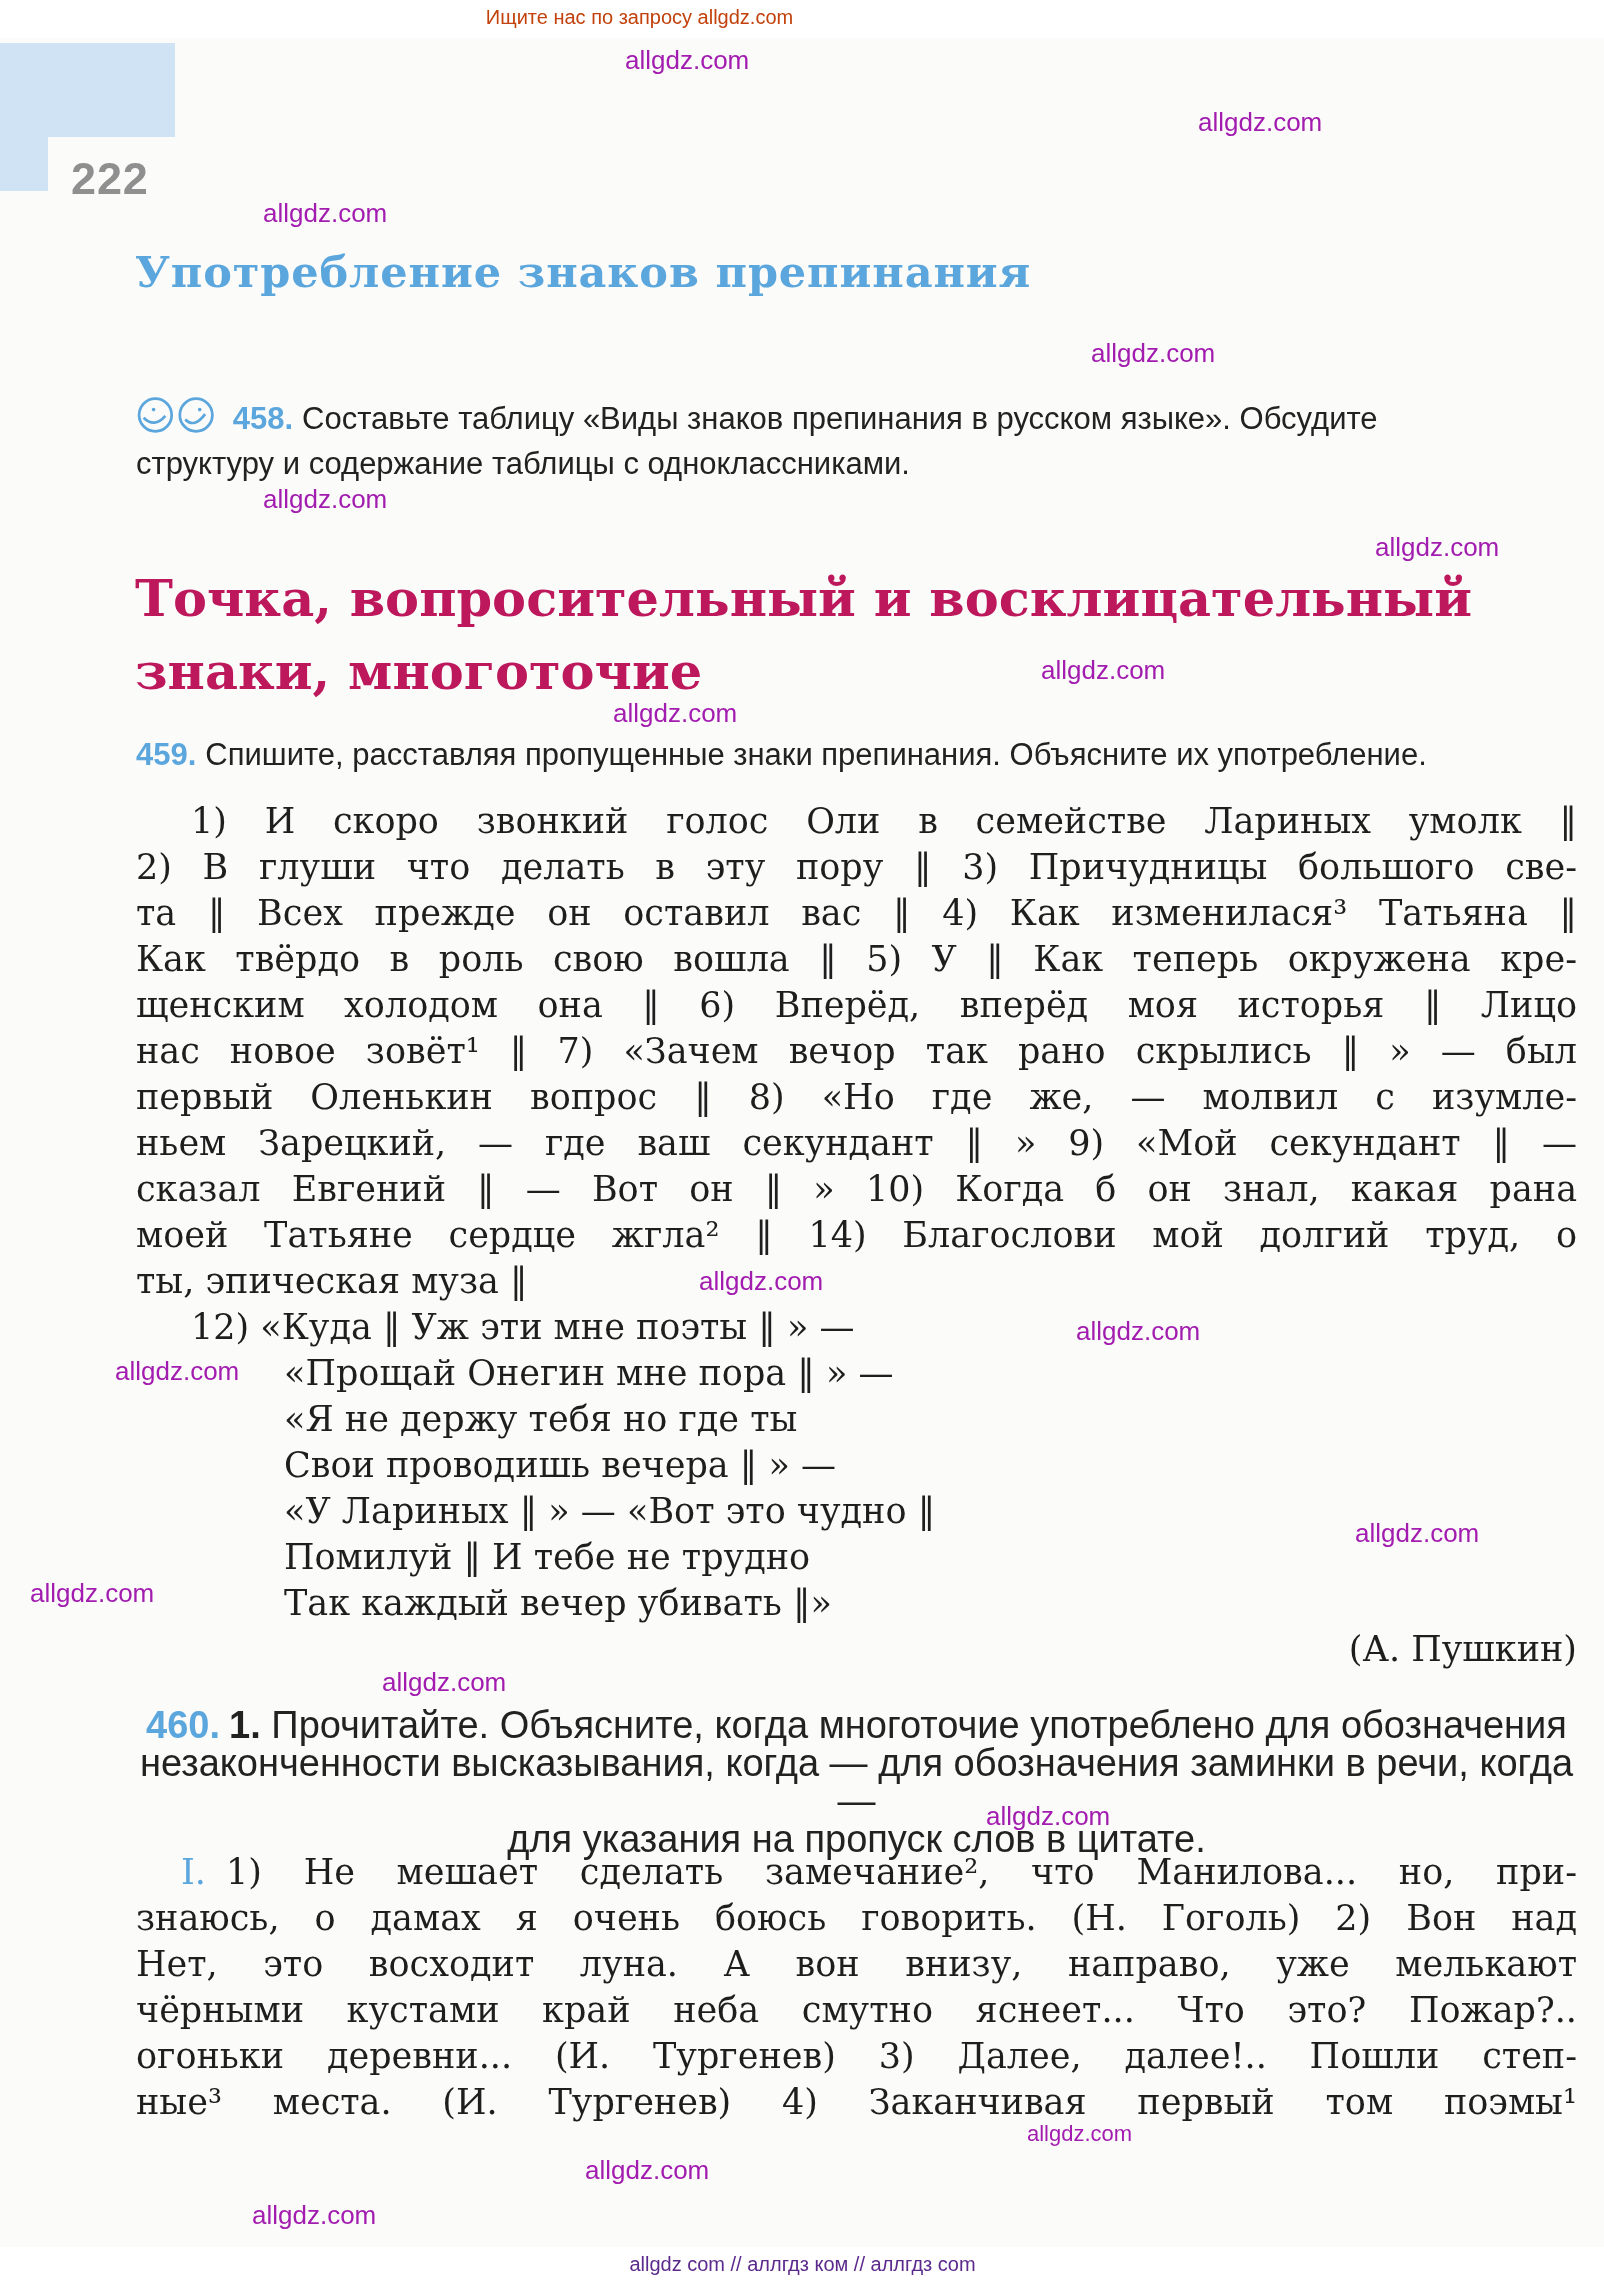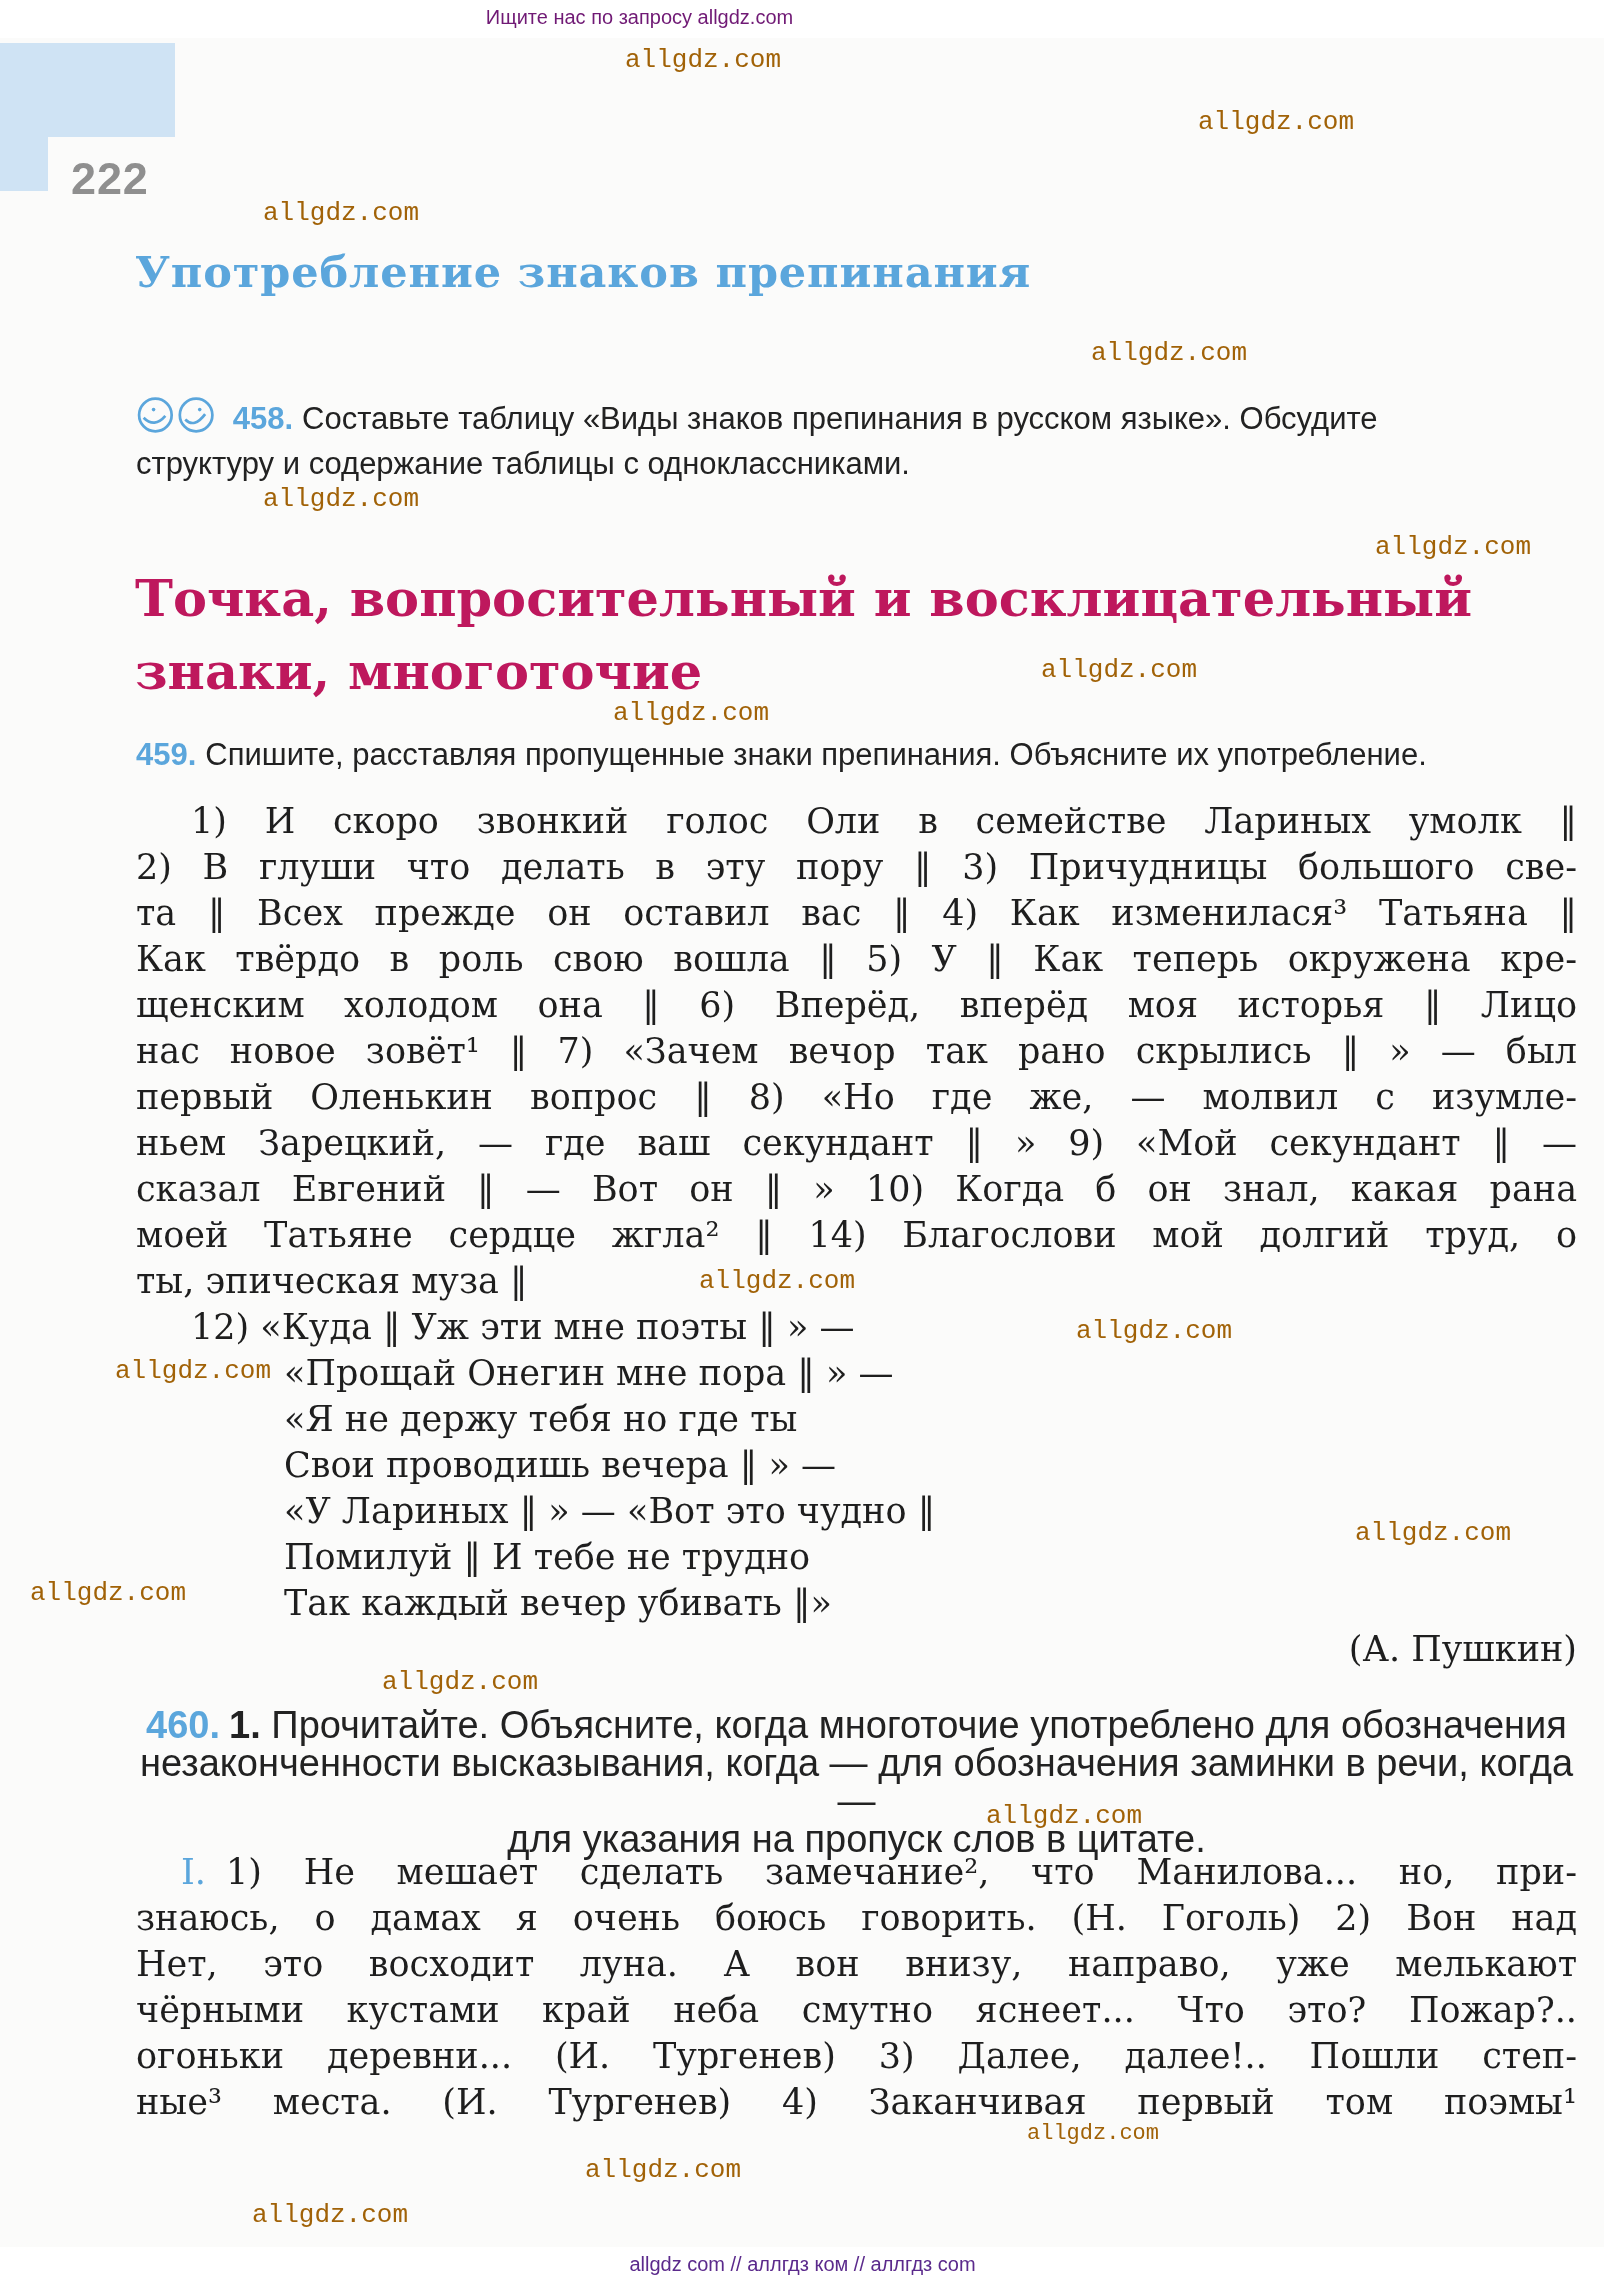--- a/index.html
+++ b/index.html
@@ -8,40 +8,40 @@
     background:#ffffff;
     font-family:"Liberation Serif", serif;
     color:#1e1e1e;
   }
   .page {
     position:absolute; left:0; top:38px; width:1605px; height:2209px;
     background:#fbfbfa;
   }
   .top-banner {
     position:absolute; left:0; top:5.5px; width:1279px; text-align:center;
-    font-family:"Liberation Sans", sans-serif; font-size:20px; color:#701a75;
+    font-family:"Liberation Sans", sans-serif; font-size:20px; color:#c2410c;
   }
   .bottom-banner {
     position:absolute; left:0; top:2253px; width:1605px; text-align:center;
     font-family:"Liberation Sans", sans-serif; font-size:20px; color:#5b2a8c;
   }
   .corner-block {
     position:absolute; left:0; top:43px; width:175px; height:94px; background:#cfe3f4;
   }
   .corner-block2 {
     position:absolute; left:0; top:136px; width:48px; height:55px; background:#cfe3f4;
   }
   .page-number {
     position:absolute; left:71px; top:153px;
     font-family:"Liberation Sans", sans-serif; font-weight:bold;
     font-size:45px; color:#8f8f8f; letter-spacing:0.9px;
   }
   .wm {
-    position:absolute; font-family:Liberation Mono, monospace;
-    font-size:26px; color:#a16207; white-space:nowrap;
+    position:absolute; font-family:Liberation Sans, sans-serif;
+    font-size:26px; color:#a21caf; white-space:nowrap;
   }
   .wm.small { font-size:22px; }
   .section-title {
     position:absolute; left:135px; top:247px;
     font-family:"DejaVu Serif", serif; font-weight:bold;
     font-size:43px; color:#5ba6dc; white-space:nowrap; letter-spacing:0.9px;
   }
   .task {
     position:absolute; left:136px; width:1441px;
     font-family:"Liberation Sans", sans-serif; font-size:31px; line-height:40px;

